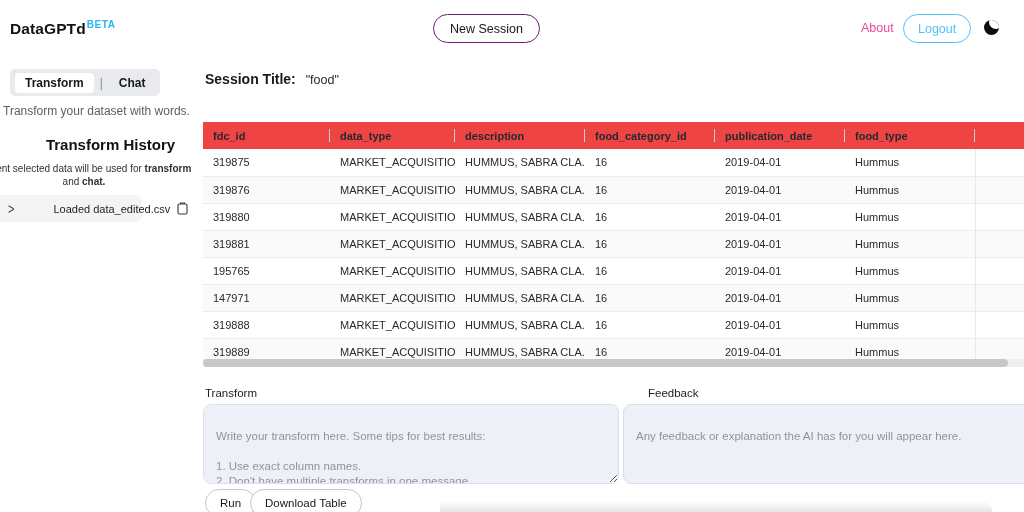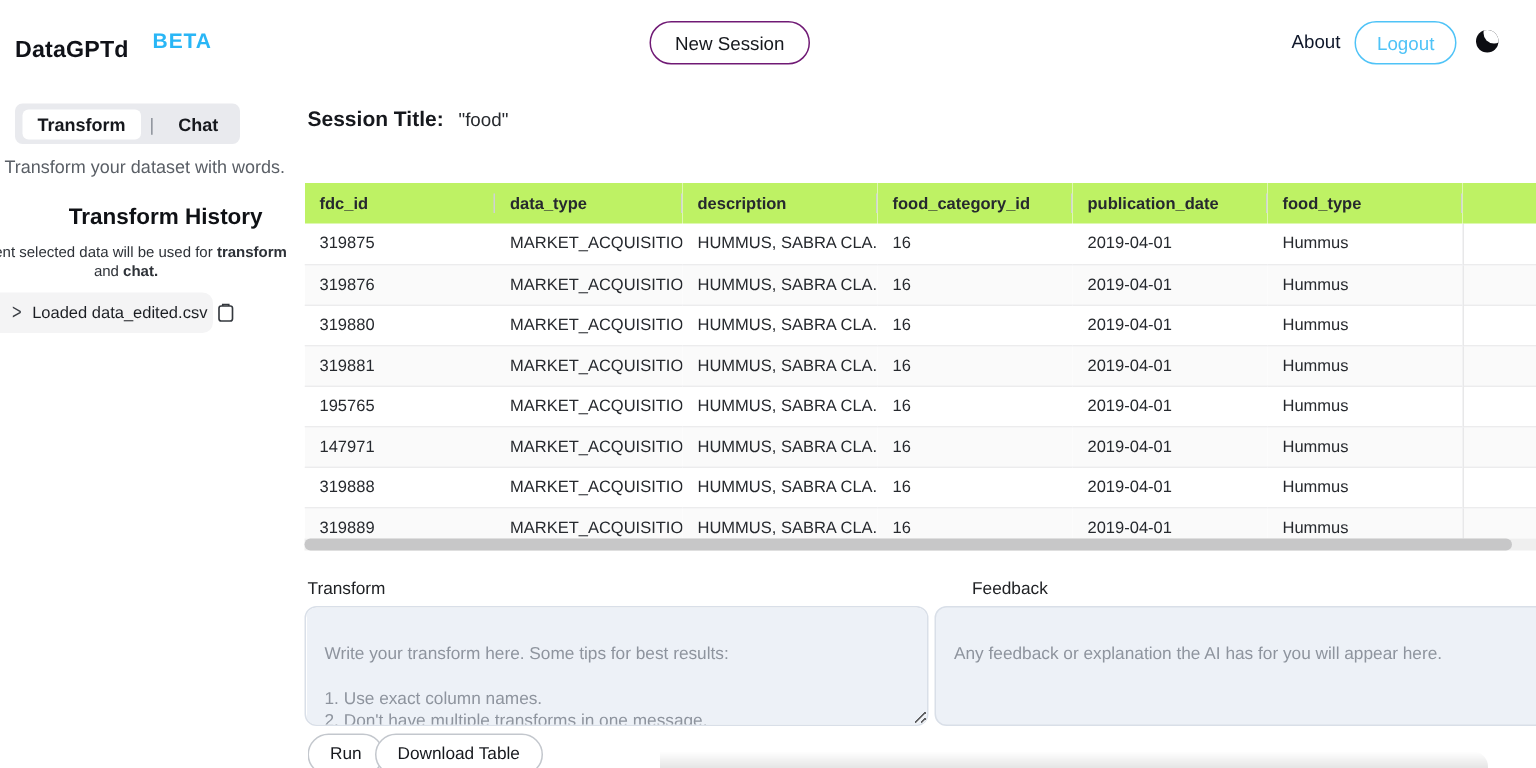--- a/index.html
+++ b/index.html
@@ -2,56 +2,56 @@
 <html><head>
 <meta charset="utf-8">
 <style>
   * { margin:0; padding:0; box-sizing:border-box; }
   html,body { width:1024px; height:512px; overflow:hidden; background:#fff;
               font-family:"Liberation Sans", sans-serif; color:#16181d; }
   #app { position:relative; width:1024px; height:512px; background:#fff; overflow:hidden; }
 
   
   .logo { position:absolute; left:10px; top:19px; font-size:15.5px; font-weight:700; letter-spacing:.1px; color:#101218; }
-  .logo sup { font-size:14px; font-weight:700; color:#29b6f6; letter-spacing:.6px; margin-left:16px; vertical-align:6px; }
+  .logo sup { font-size:10px; font-weight:700; color:#29b6f6; letter-spacing:.6px; margin-left:1px; vertical-align:6px; }
   .btn { display:inline-flex; align-items:center; justify-content:center; background:#fff;
          border:1px solid #701a75; border-radius:15px; font-size:12.5px; color:#16181d; cursor:pointer; }
   .new-session { position:absolute; left:433px; top:14px; height:29px; padding:0 16px; }
-  .about { position:absolute; left:861px; top:21px; font-size:12.5px; color:#0f172a; background:none; border:none; cursor:pointer; }
+  .about { position:absolute; left:861px; top:21px; font-size:12.5px; color:#ec4899; background:none; border:none; cursor:pointer; }
   .logout { position:absolute; left:903px; top:14px; height:29px; padding:0 14px; border:1.5px solid #4fc3f7; color:#4fc3f7; }
   .moon { position:absolute; left:984px; top:20px; width:15px; height:15px; border-radius:50%;
           background:#0c0d12; overflow:hidden; cursor:pointer; }
   .moon::after { content:""; position:absolute; left:5px; top:-5px; width:14px; height:14px; border-radius:50%; background:#fff; }
 
   
   .tabgroup { position:absolute; left:10px; top:69px; height:27px; background:#e9eaee; border-radius:5px;
               display:flex; align-items:center; padding:0 5px; gap:6px; }
   .tab { font-size:12px; font-weight:700; padding:3px 10px; border-radius:4px; cursor:pointer; }
   .tab.active { background:#fff; }
   .tabsep { color:#8a8f97; font-size:12px; }
   .side-caption { position:absolute; left:3px; top:104px; font-size:12px; color:#5a5f66; }
   .history-title { position:absolute; left:0; top:136px; width:200px; text-align:center; font-size:15px; font-weight:700; color:#0f1115;padding-left:21px; }
   .side-note { position:absolute; left:-42px; top:162px; width:252px; text-align:center; font-size:10px; line-height:13px; color:#2e3238; }
   .side-note b { font-weight:700; }
   .loaded-chip { position:absolute; left:-8px; top:195px; height:27px; width:150px; background:#f4f4f5;
                  border-radius:7px; display:flex; align-items:center; padding:0 8px 0 16px; gap:7px; cursor:pointer; }
   .loaded-chip .chev { font-size:11px; color:#3a3e44; transform:scaleY(1.3); }
-  .loaded-chip .lbl { font-size:11px; color:#1b1e23; white-space:nowrap; }
+  .loaded-chip .lbl { font-size:11px; color:#1b1e23; white-space:nowrap;margin-left:32px; }
   .clip-icon { display:inline-flex; cursor:pointer; }
 
   
   .session-title { position:absolute; left:205px; top:71px; font-size:14px; }
   .session-title .st-label { font-weight:700; }
   .session-title .st-value { font-size:12.5px; color:#26292e; margin-left:6px; }
 
   .table-wrap { position:absolute; left:203px; top:122px; width:821px; height:237px; overflow:hidden; }
   table { border-collapse:collapse; table-layout:fixed; width:1000px; }
   col.c1{width:127px} col.c2{width:125px} col.c3{width:130px} col.c4{width:130px}
   col.c5{width:130px} col.c6{width:130px} col.c7{width:228px}
-  thead th { background:#bef264; height:27px; text-align:left; font-size:11px; font-weight:700;
+  thead th { background:#ef4444; height:27px; text-align:left; font-size:11px; font-weight:700;
              color:#26292e; padding:0 8px 0 10px; position:relative; white-space:nowrap; overflow:hidden; }
   thead th::after { content:""; position:absolute; right:0; top:7px; width:1px; height:13px; background:#cfd1d4; }
   thead th:last-child::after { display:none; }
   tbody td { height:27px; font-size:11px; color:#26292e; padding:0 8px 0 10px; white-space:nowrap; overflow:hidden; }
   tbody tr { border-bottom:1px solid #ececed; background:#fff; }
   tbody tr:nth-child(even) { background:#fafafa; }
   tbody td:nth-child(6) { border-right:1px solid #e8e8e9; }
 
   .hscroll { position:absolute; left:203px; top:359px; width:821px; height:8px; background:#efefef; }
   .hscroll .thumb { position:absolute; left:0; top:0; height:8px; width:805px; background:#c7c7c8; border-radius:4px; cursor:pointer; }

